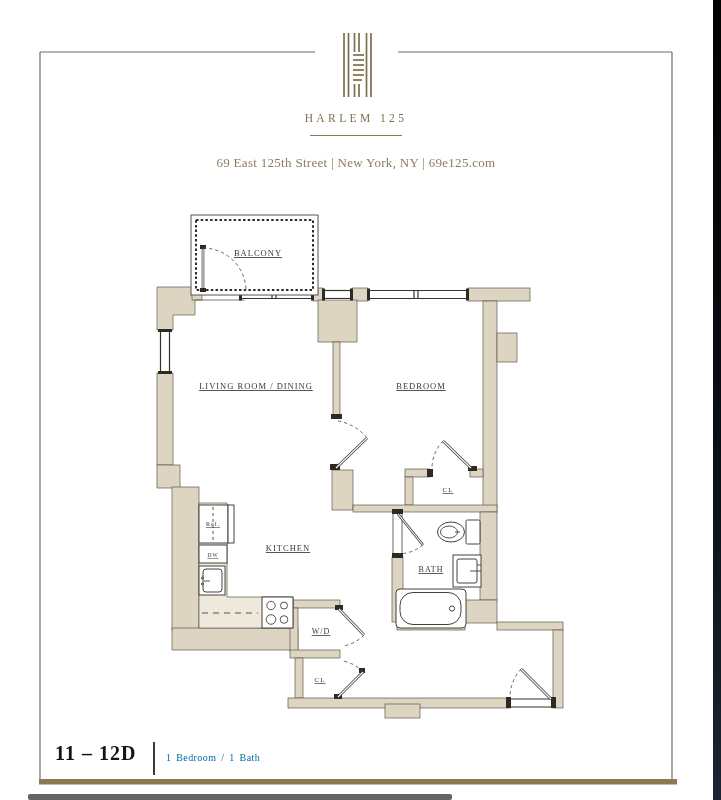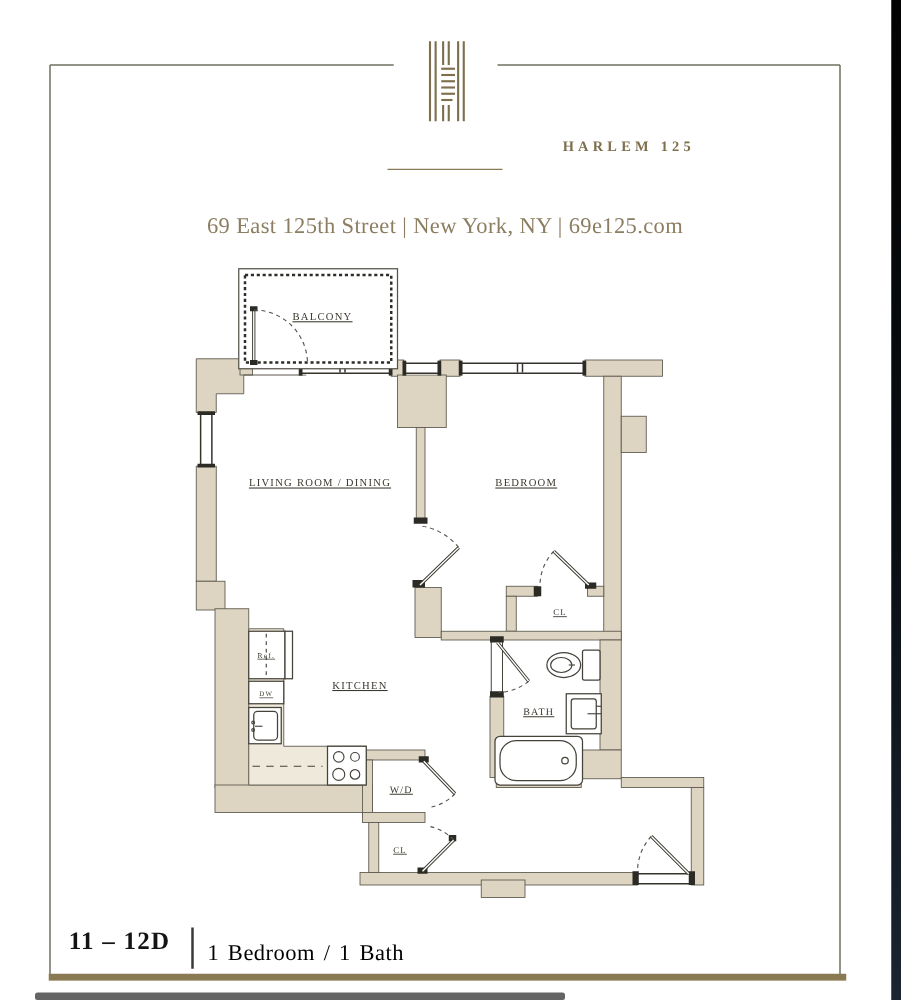--- a/index.html
+++ b/index.html
@@ -1,27 +1,27 @@
 <!DOCTYPE html>
 <html><head>
 <meta charset="utf-8">
 <style>
   html,body{margin:0;padding:0;background:#fff;}
   #stage{position:relative;width:721px;height:800px;background:#ffffff;overflow:hidden;
          font-family:"Liberation Serif",serif;}
   #plan-svg{position:absolute;left:0;top:0;width:721px;height:800px;}
   .hdr-text{position:absolute;text-align:center;}
   .brand{left:156px;top:112px;width:400px;font-size:11.5px;letter-spacing:3.4px;
-         color:#7e6f4d;font-weight:bold;text-align:right;}
+         color:#7e6f4d;font-weight:normal;}
   .brand-underline{position:absolute;left:310px;top:135px;width:92px;height:1px;background:#8a7b58;}
-  .address{left:56px;top:170px;width:600px;font-size:18px;letter-spacing:0.3px;color:#8b7d60;}
+  .address{left:56px;top:155px;width:600px;font-size:13px;letter-spacing:0.3px;color:#8b7d60;}
   .unit-label{position:absolute;left:55px;top:742px;font-size:20px;font-weight:bold;
               color:#141414;letter-spacing:1px;}
   .footer-sep{position:absolute;left:153px;top:742px;width:2px;height:33px;background:#3a3a38;}
-  .features{position:absolute;left:166px;top:752px;font-size:18px;color:#000000;letter-spacing:0.4px;word-spacing:2px;}
+  .features{position:absolute;left:166px;top:752px;font-size:10px;color:#0369a1;letter-spacing:0.4px;word-spacing:2px;}
   .plan-label{font-family:"Liberation Serif",serif;fill:#3b392f;text-decoration:underline;letter-spacing:1px;}
   .wall{fill:#ddd4c1;stroke:#5d594e;stroke-width:0.7;}
   .counter{fill:#efe9db;stroke:#6b675d;stroke-width:0.8;}
   .fixture{fill:#ffffff;stroke:#45423a;stroke-width:1;}
   .fixline{stroke:#45423a;stroke-width:0.9;fill:none;}
   .cap{fill:#2b2a25;}
   .winline{stroke:#35332c;stroke-width:1.2;}
   .arc{fill:none;stroke:#55524a;stroke-width:0.9;stroke-dasharray:3.2 3;}
   .leaf-d{stroke:#3a382f;stroke-width:2.6;}
   .leaf-w{stroke:#ffffff;stroke-width:1.1;}

